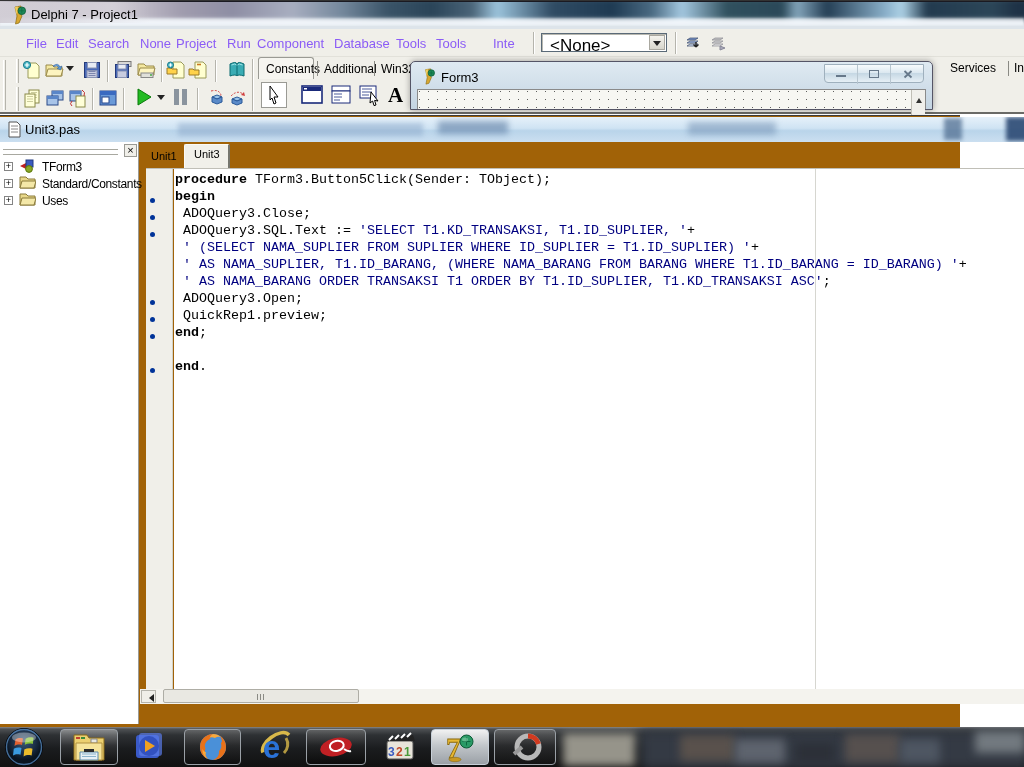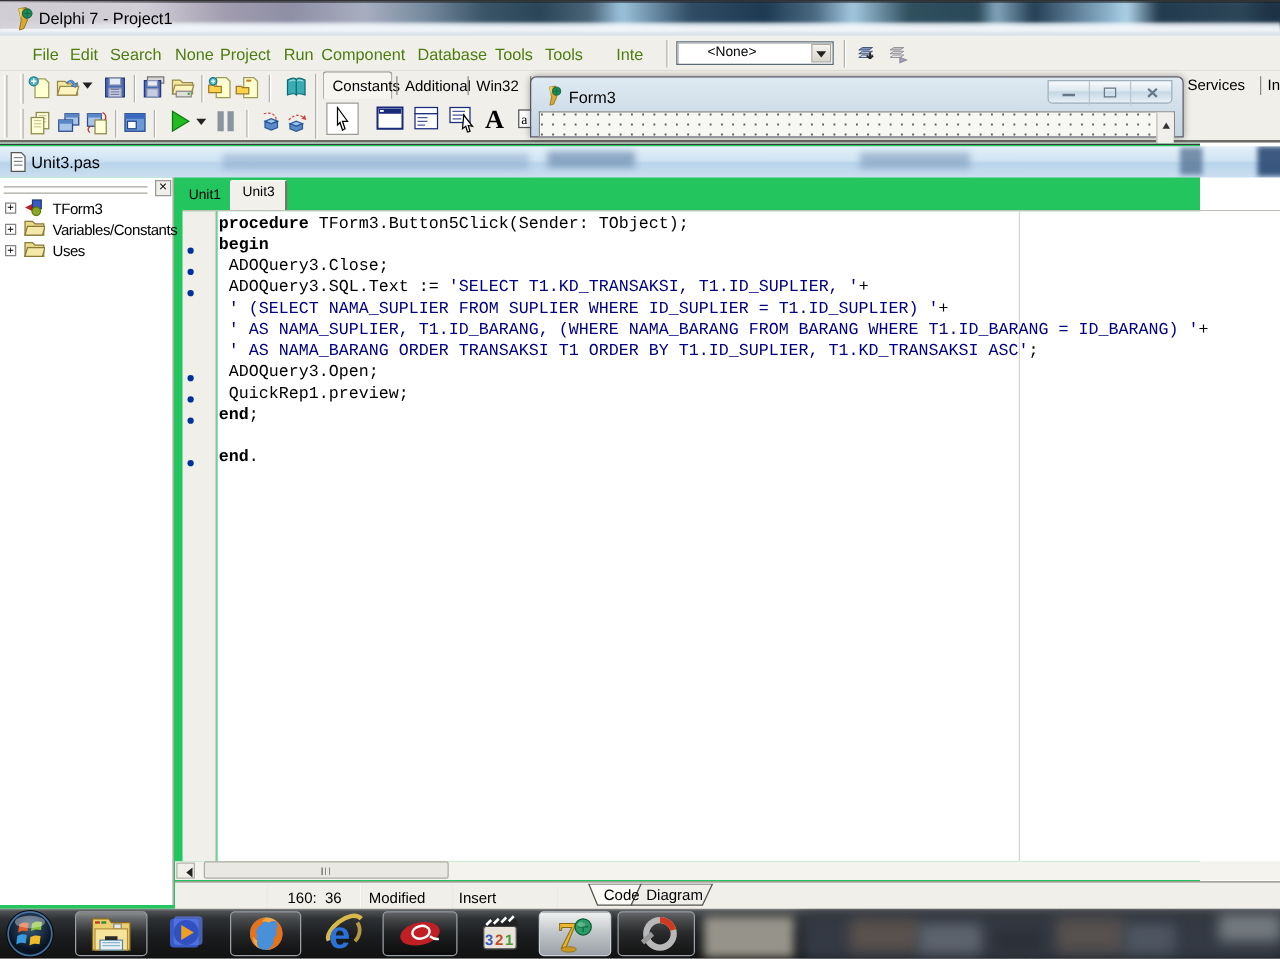--- a/index.html
+++ b/index.html
@@ -4,42 +4,42 @@
 <style>
 *{margin:0;padding:0;box-sizing:border-box}
 html,body{width:1024px;height:767px;overflow:hidden}
 body{position:relative;font-family:"Liberation Sans",sans-serif;background:#fff;font-size:13px;color:#000}
 .abs{position:absolute}
 
 #titlebar{left:0;top:0;width:1024px;height:29px;background:linear-gradient(180deg,#8a94a0 0%,#b7c0ca 10%,#cfd6de 30%,#e8edf2 55%,#f2f5f8 75%,#dfe5ea 100%);border-top:1px solid #333;overflow:hidden}
 #title-text{left:31px;top:7px;font-size:13px;color:#000;position:absolute;z-index:5}
 
 #menubar{left:0;top:29px;width:1024px;height:28px;background:#f0efe9;border-bottom:1px solid #e2e1da}
-.menu-item{position:absolute;top:7px;font-size:13px;color:#4d7c0f}
+.menu-item{position:absolute;top:7px;font-size:13px;color:#8b5cf6}
 #combo{left:541px;top:4px;width:126px;height:19px;background:#fff;border:1px solid #5a6a78;box-shadow:inset 1px 1px 0 #b8b8b0;position:absolute}
-#combo span{position:absolute;left:24px;top:2px;font-size:11px}
+#combo span{position:absolute;left:8px;top:2px;font-size:17px}
 #combo .drop{position:absolute;right:1px;top:1px;width:16px;height:15px;background:linear-gradient(180deg,#f4f3ee,#d8d6cc);border:1px solid #aaa8a0}
 #combo .drop:after{content:"";position:absolute;left:3px;top:5px;border:4px solid transparent;border-top:5px solid #222}
 
 #toolbar{left:0;top:57px;width:1024px;height:57px;background:#f0efe9;border-bottom:2px solid #6a6a66}
 .grip{position:absolute;width:3px;border-left:1px solid #fff;border-right:1px solid #b5b4ac}
 .tsep{position:absolute;width:2px;border-left:1px solid #b5b4ac;border-right:1px solid #fff}
 .ticon{position:absolute;width:20px;height:20px}
 .ptab{position:absolute;top:0;font-size:12px;color:#000}
 .ptab-sep{position:absolute;top:4px;width:1px;height:15px;background:#8a8a84}
 #ptab-active{position:absolute;left:2px;top:0px;width:56px;height:22px;background:#f6f5f0;border:1px solid #9a9a94;border-bottom:none;border-radius:3px 3px 0 0}
 
-#form3{left:424px;top:61px;width:523px;height:49px;position:absolute;border:1px solid #556;background:linear-gradient(180deg,#dfeaf2,#c4d4e2);border-radius:5px 5px 0 0;box-shadow:0 0 6px rgba(0,0,0,.35)}
+#form3{left:410px;top:61px;width:523px;height:49px;position:absolute;border:1px solid #556;background:linear-gradient(180deg,#dfeaf2,#c4d4e2);border-radius:5px 5px 0 0;box-shadow:0 0 6px rgba(0,0,0,.35)}
 #form3 .caption{position:absolute;left:6px;top:6px;font-size:13px}
 #f3btns{position:absolute;right:8px;top:2px;width:100px;height:19px;border:1px solid #9fb0bd;border-radius:0 0 4px 4px;background:linear-gradient(180deg,#f8fbfd,#dce8f0 45%,#c6d8e4 50%,#e6eff5)}
 #f3btns i{position:absolute;top:0;width:33px;height:19px;border-right:1px solid #b8c6d0}
 #form3 .client{position:absolute;left:6px;top:27px;right:6px;bottom:0;background:#f7f7f3;border:1px solid #8a8a8a;border-bottom:none;background-image:radial-gradient(circle at 1.5px 1.5px,#606060 0.65px,transparent 1px);background-size:9px 8px}
 #f3scroll{position:absolute;right:7px;top:28px;width:14px;height:27px;background:#f0efeb;border-left:1px solid #c0beb6}
 
-#editor-win{left:0;top:115px;width:960px;height:612px;position:absolute;background:#22c55e;border-top:1px solid #3a3a3a}
+#editor-win{left:0;top:115px;width:960px;height:612px;position:absolute;background:#a16207;border-top:1px solid #3a3a3a}
 #ed-title{position:absolute;left:0;top:1px;width:1024px;height:25px;background:linear-gradient(180deg,#e6f1fa 0%,#cfe3f3 45%,#b9d4ea 55%,#cBdFf0 100%);overflow:hidden}
 #ed-title .txt{position:absolute;left:25px;top:5px;font-size:13px}
 
 #tree{position:absolute;left:0;top:26px;width:139px;height:582px;background:#fff;border-right:1px solid #9a9a94}
 #tree-head{position:absolute;left:0;top:2px;width:139px;height:14px}
 #tree-head .g{position:absolute;left:3px;width:115px;height:3px;border-top:1px solid #fff;border-bottom:1px solid #a8a8a0}
 #tree-x{position:absolute;right:2px;top:0;width:13px;height:13px;border:1px solid #9a9a94;background:#f0efe9;font-size:11px;line-height:11px;text-align:center}
 .titem{position:absolute;font-size:12px;letter-spacing:-0.35px;white-space:nowrap}
 .plus{position:absolute;width:9px;height:9px;border:1px solid #848484;background:#fff;font-size:9px;line-height:7px;text-align:center}
 
@@ -306,21 +306,21 @@
         <path d="M1 8 l6 -3 v6 z" fill="#c02020"></path>
         <rect x="7" y="2" width="7" height="7" fill="#3a5ac0" stroke="#203a80"></rect>
         <circle cx="10" cy="11" r="3.4" fill="#8aa828" stroke="#5a7808"></circle>
       </svg>
     <div class="titem" style="left:42px;top:18px">TForm3</div>
     <div class="plus" style="left:4px;top:37px">+</div>
     <svg class="abs" style="left:19px;top:33px" width="17" height="15" viewBox="0 0 17 15">
         <path d="M1 13 V2 h6 l2 2 h7 v9 z" fill="#e8d88a" stroke="#8a7a3a"></path>
         <path d="M1 13 L3 6 h14 l-2 7 z" fill="#f4e8a8" stroke="#8a7a3a"></path>
       </svg>
-    <div class="titem" style="left:42px;top:35px">Variables/Constants</div>
+    <div class="titem" style="left:42px;top:35px">Standard/Constants</div>
     <div class="plus" style="left:4px;top:54px">+</div>
     <svg class="abs" style="left:19px;top:50px" width="17" height="15" viewBox="0 0 17 15">
         <path d="M1 13 V2 h6 l2 2 h7 v9 z" fill="#e8d88a" stroke="#8a7a3a"></path>
         <path d="M1 13 L3 6 h14 l-2 7 z" fill="#f4e8a8" stroke="#8a7a3a"></path>
       </svg>
     <div class="titem" style="left:42px;top:52px">Uses</div>
   </div>
   <div id="tab-active"></div>
   <div id="code-topline"></div>
   <span class="utab" style="left:151px;top:34px">Unit1</span>
@@ -348,35 +348,20 @@
   <div class="dot" style="top:218px"></div>
   <div class="dot" style="top:252px"></div>
   <div id="hscroll">
     <div id="hs-arrow">
         <div style="margin:3px 0 0 3px;width:0;height:0;border:4px solid transparent;border-right:5px solid #222"></div>
       </div>
     <div id="hs-thumb">
         <div style="margin:4px auto 0;width:8px;height:6px;background:repeating-linear-gradient(90deg,#8a8a84 0 1px,transparent 1px 3px)"></div>
       </div>
   </div>
-  <div id="status">
-    <div class="sep" style="left:73px"></div>
-    <div class="sep" style="left:148px"></div>
-    <div class="sep" style="left:222px"></div>
-    <div class="sep" style="left:305px"></div>
-    <div class="txt" style="left:90px">160:&nbsp; 36</div>
-    <div class="txt" style="left:155px">Modified</div>
-    <div class="txt" style="left:227px">Insert</div>
-    <svg class="abs" style="left:326px;top:1px" width="110" height="20" viewBox="0 0 110 20">
-      <path d="M5 0 L47 0 L39 17 L12 17 Z" fill="#fbfaf6" stroke="#55554f"></path>
-      <path d="M47 0 L104 0 L96 17 L39 17 Z" fill="#efeee8" stroke="#55554f"></path>
-      <text x="17" y="13" font-size="12" font-family="Liberation Sans" fill="#000">Code</text>
-      <text x="51" y="13" font-size="12" font-family="Liberation Sans" fill="#000">Diagram</text>
-    </svg>
-  </div>
 </div>
 
 <div class="abs" id="taskbar">
 
   <div class="blur" style="left:640px;top:3px;width:390px;height:40px;background:#343a44"></div>
   <div class="blur" style="left:563px;top:6px;width:72px;height:33px;background:#96948a;filter:blur(4px)"></div>
   <div class="blur" style="left:680px;top:8px;width:55px;height:26px;background:#59514c;filter:blur(5px)"></div>
   <div class="blur" style="left:735px;top:12px;width:50px;height:24px;background:#5e646e;filter:blur(5px)"></div>
   <div class="blur" style="left:845px;top:7px;width:55px;height:28px;background:#56504e;filter:blur(5px)"></div>
   <div class="blur" style="left:900px;top:12px;width:40px;height:24px;background:#4e5662;filter:blur(5px)"></div>

